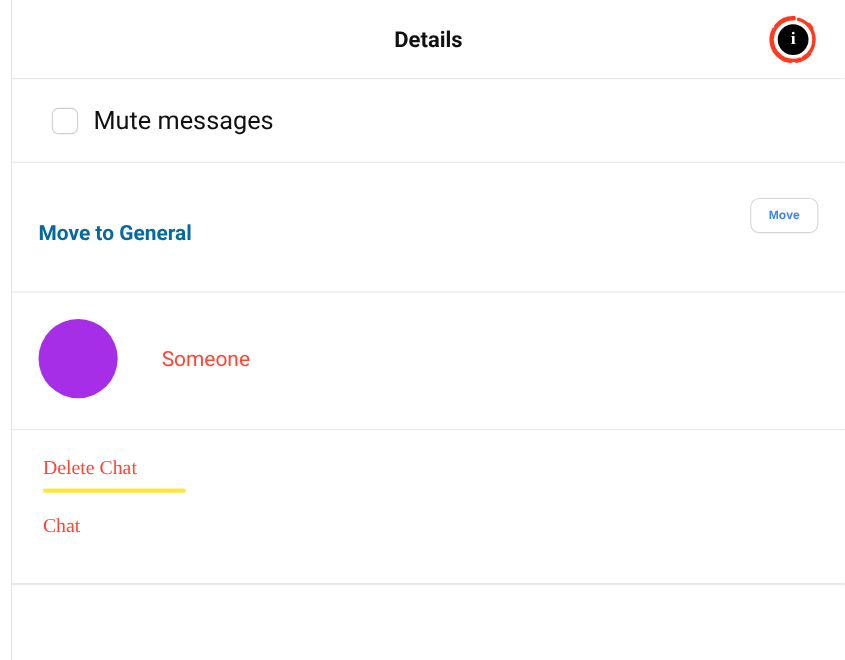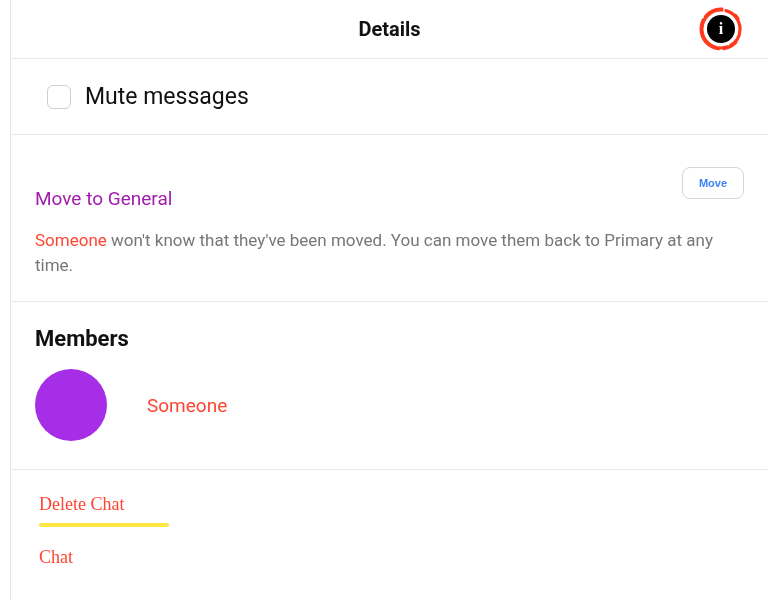--- a/index.html
+++ b/index.html
@@ -14,21 +14,21 @@
       height: 600px;
       overflow: hidden;
     }
     .outer {
       border-left: 1px solid #e4e4e4;
       margin-left: 10px;
       height: 100%;
     }
     .header {
       position: relative;
-      height: 59px;
+      height: 72px;
       border-bottom: 1px solid #e8e8e8;
       display: flex;
       align-items: center;
       justify-content: center;
     }
     .header-title {
       font-weight: 700;
       font-size: 20px;
       color: #111;
     }
@@ -88,22 +88,22 @@
       padding: 20px 24px 24px 24px;
     }
     .move-top {
       display: flex;
       align-items: center;
       justify-content: space-between;
       margin-bottom: 18px;
     }
     .move-title {
       font-size: 19px;
-      font-weight: 400;
-      color: #a21caf;
+      font-weight: 700;
+      color: #0369a1;
       margin-top: 32px;
     }
     .move-btn {
       font-size: 11px;
       font-weight: 700;
       color: #3b82f6;
       background: #fff;
       border: 1px solid #d6d6d6;
       border-radius: 8px;
       padding: 9px 16px;
@@ -182,27 +182,23 @@
   <div class="section mute-section">
     <div class="checkbox"></div>
     <div class="mute-label">Mute messages</div>
   </div>
 
   <div class="section move-section">
     <div class="move-top">
       <div class="move-title">Move to General</div>
       <button class="move-btn">Move</button>
     </div>
-    <div class="move-desc">
-      <a href="#" class="user-link">Someone</a><span> won't know that they've been moved. You can move them back to Primary at any time.</span>
-    </div>
   </div>
 
   <div class="section members-section">
-    <div class="members-title">Members</div>
     <div class="member-row">
       <div class="avatar"></div>
       <div class="member-name">Someone</div>
     </div>
   </div>
 
   <div class="section actions-section">
     <div class="action-item">Delete Chat</div>
     <div class="underline-mark"></div>
     <div class="action-item">Chat</div>

